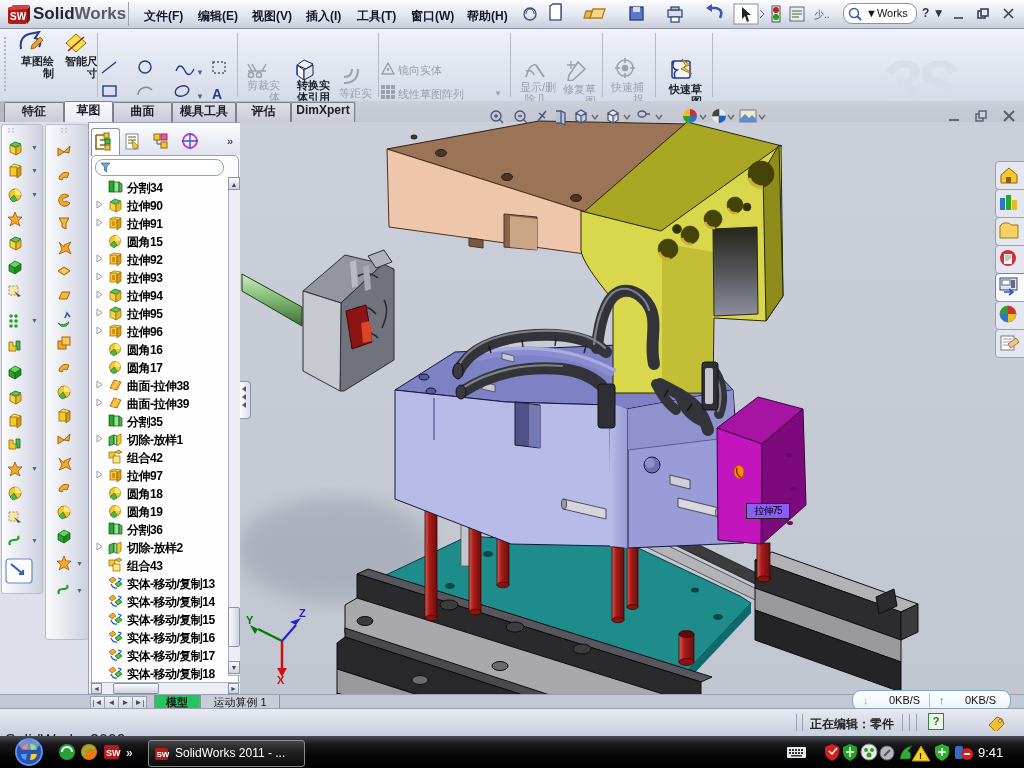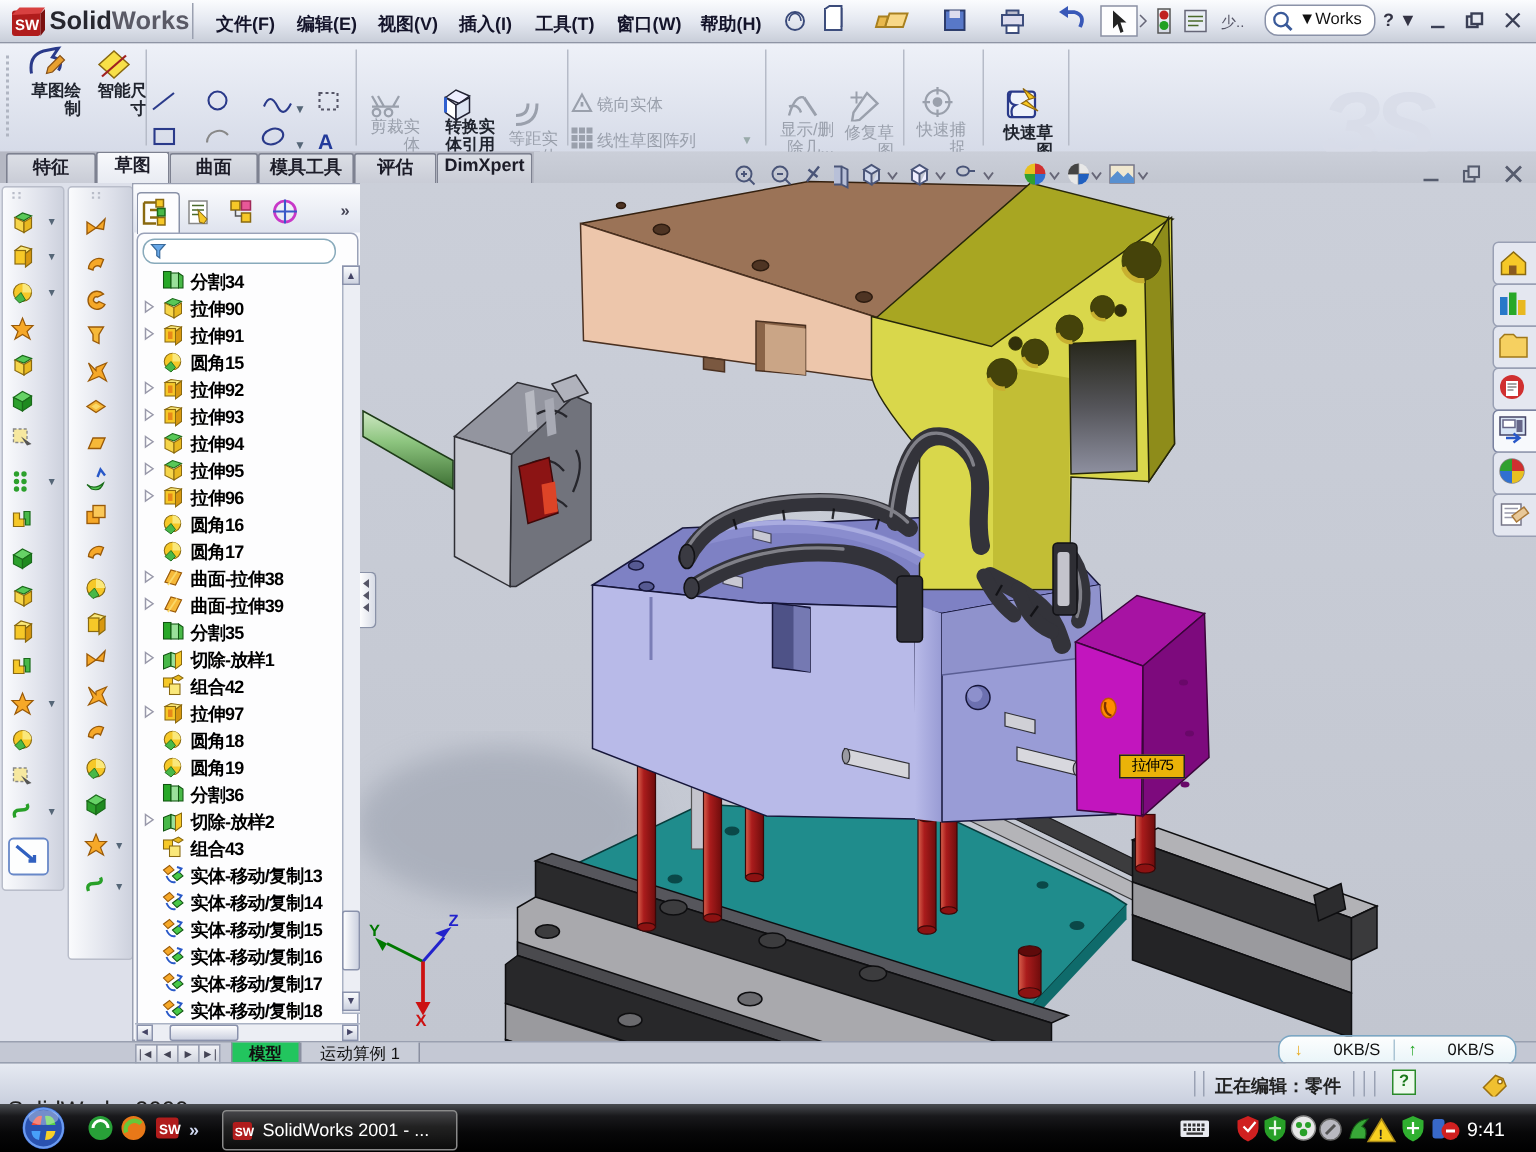--- a/index.html
+++ b/index.html
@@ -685,21 +685,21 @@
         <polygon points="258,629 250,625 255,634" fill="#007800"></polygon>
   <line x1="282" y1="641" x2="296" y2="625" stroke="#2222cc" stroke-width="2"></line>
         <polygon points="296,625 301,618 290,622" fill="#2222cc"></polygon>
   <line x1="282" y1="641" x2="282" y2="668" stroke="#cc1111" stroke-width="2.5"></line>
         <polygon points="277,668 287,668 282,677" fill="#cc1111"></polygon>
   <text x="246" y="624" font-size="11" fill="#007800" font-weight="bold" font-family="Liberation Sans">Y</text>
   <text x="299" y="617" font-size="11" fill="#2222cc" font-weight="bold" font-family="Liberation Sans">Z</text>
   <text x="277" y="684" font-size="11" fill="#cc1111" font-weight="bold" font-family="Liberation Sans">X</text>
  </g>
 </svg>
-<div class="ab" style="left:746px;top:503px;width:42px;height:14px;background:#eab308;border:1px solid #222;font-size:10px;line-height:14px;text-align:center;letter-spacing:-1px">拉伸75</div>
+<div class="ab" style="left:746px;top:503px;width:42px;height:14px;background:#8b5cf6;border:1px solid #222;font-size:10px;line-height:14px;text-align:center;letter-spacing:-1px">拉伸75</div>
 <svg class="ab" style="left:486px;top:106px" width="290" height="22" fill="none" stroke="#4a5578" stroke-width="1.3">
  <circle cx="10" cy="10" r="5"></circle>
       <path d="M13 13 l4 4 M8 10 h4 M10 8 v4"></path>
  <circle cx="34" cy="10" r="5"></circle>
       <path d="M37 13 l4 4 M32 10 h4"></path>
  <path d="M52 15 l8 -10 m-7 2 l6 5" stroke-width="1.6"></path>
  <path d="M70 5 h5 v12 h-5 m5 -12 l4 2 v12 l-4 -2" fill="#b8c0d8"></path>
  <path d="M90 7 l5 -3 5 3 -5 3 z M90 7 v7 l5 3 v-7 M100 7 v7 l-5 3" fill="#d0d8ec"></path>
  <path d="M106 9 l3 4 3 -4" stroke="#667"></path>
  <path d="M122 7 l5 -3 5 3 -5 3 z M122 7 v7 l5 3 v-7 M132 7 v7 l-5 3" fill="#eef"></path>
@@ -825,21 +825,21 @@
         <path d="M26 12 a6 6 0 0 1 10 -6" fill="none" stroke="#68c838" stroke-width="3"></path>
   <rect x="46" y="2" width="15" height="14" rx="2" fill="#b01c1c"></rect>
         <text x="48" y="13" font-size="9" font-weight="bold" fill="#fff" font-family="Liberation Sans">SW</text>
   <text x="68" y="14" font-size="12" font-weight="bold" fill="#d0d8f0" font-family="Liberation Sans">»</text>
  </svg>
  <div class="tbtn" style="left:148px;width:155px">
   <svg class="ab" style="left:6px;top:5px" width="16" height="15">
           <rect x="0" y="2" width="13" height="12" rx="2" fill="#b01c1c"></rect>
           <text x="1.5" y="11" font-size="8" font-weight="bold" fill="#fff" font-family="Liberation Sans">SW</text>
         </svg>
-  <span style="margin-left:26px">SolidWorks 2001 - ...</span>
+  <span style="margin-left:26px">SolidWorks 2011 - ...</span>
  </div>
  <svg class="ab" style="left:786px;top:9px" width="22" height="14">
         <rect x="1" y="2" width="19" height="11" rx="1" fill="#e8eaf0"></rect>
         <g fill="#333">
           <rect x="3" y="4" width="2" height="2"></rect>
           <rect x="6" y="4" width="2" height="2"></rect>
           <rect x="9" y="4" width="2" height="2"></rect>
           <rect x="12" y="4" width="2" height="2"></rect>
           <rect x="15" y="4" width="2" height="2"></rect>
           <rect x="3" y="7" width="2" height="2"></rect>

